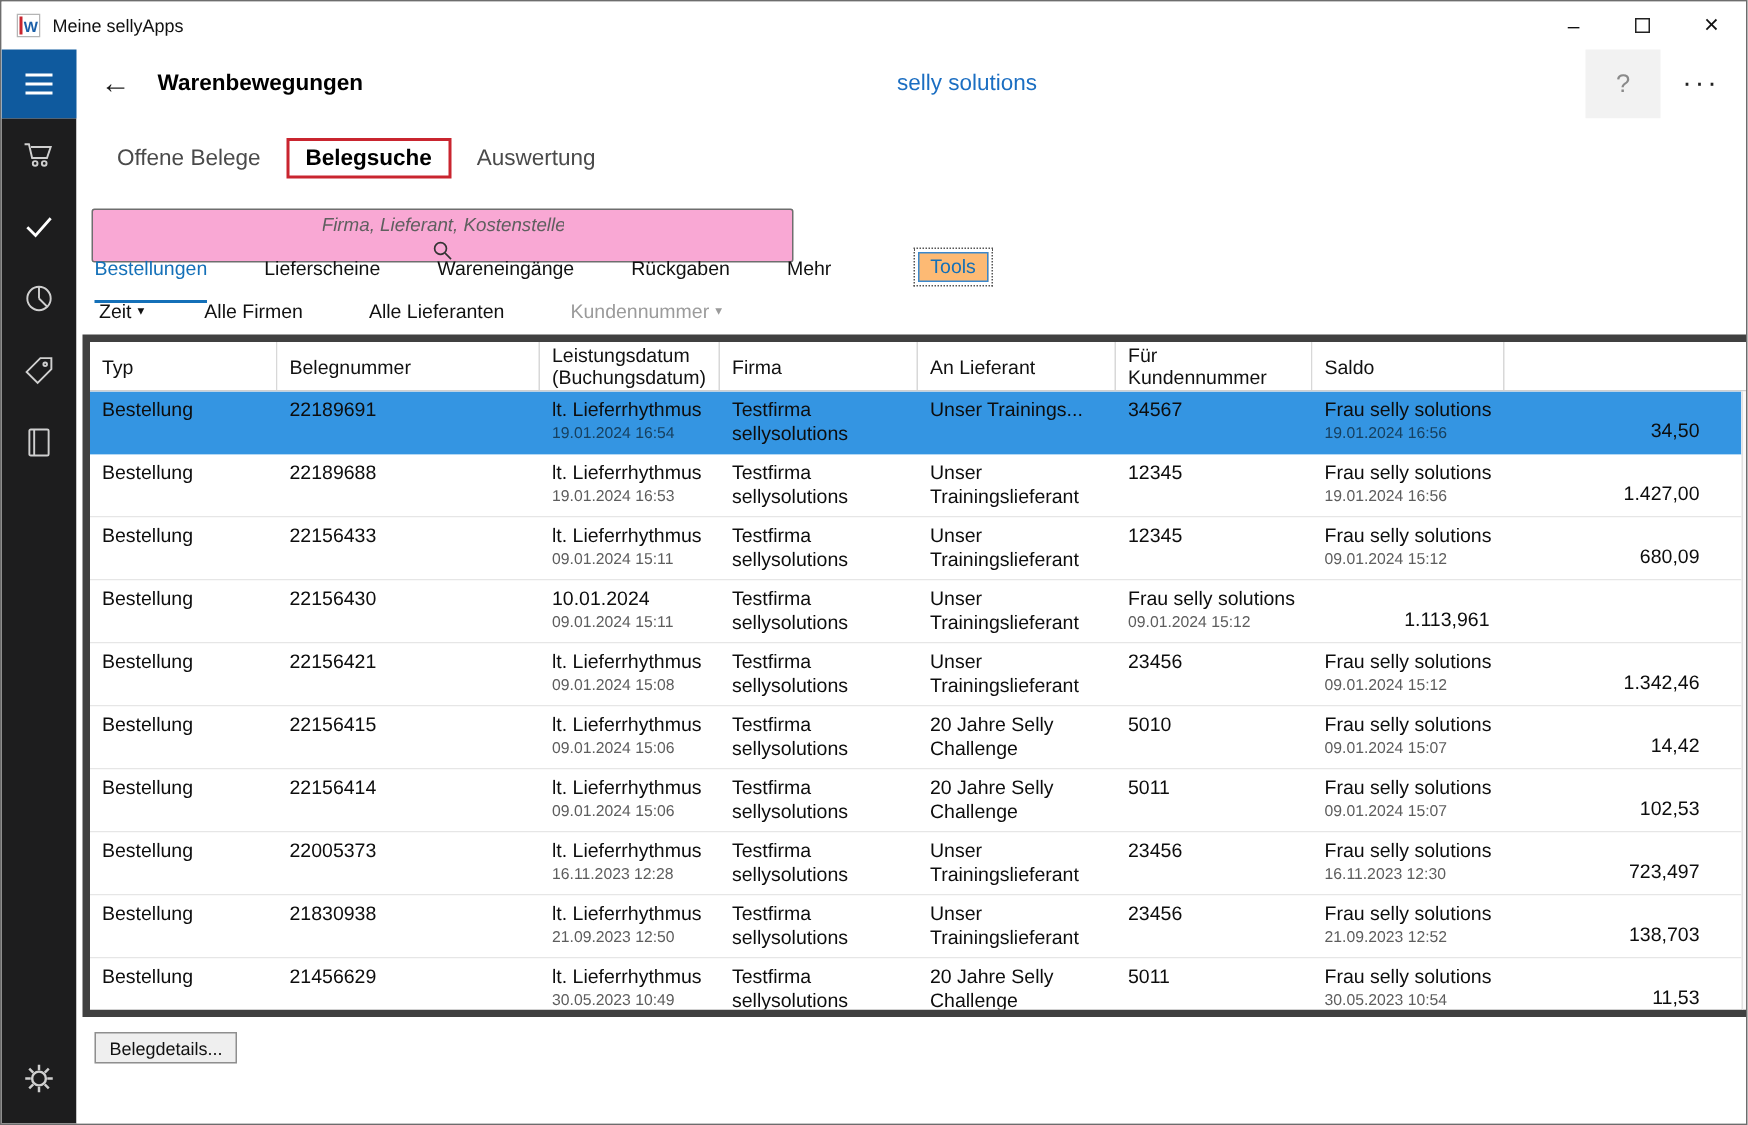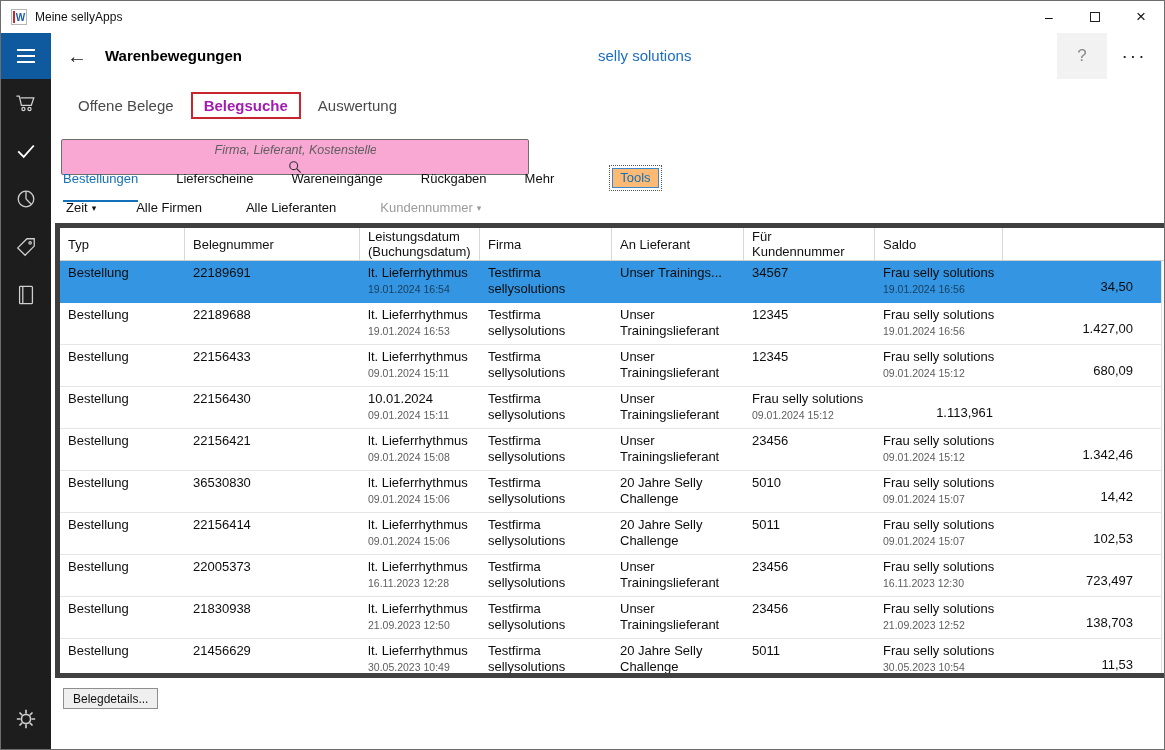--- a/index.html
+++ b/index.html
@@ -33,21 +33,21 @@
   
   .sidebar { position:absolute; left:0; top:78px; bottom:0; width:50px; background:#1d1d1e; display:flex; flex-direction:column; align-items:center; }
   .side-icon { width:50px; height:48px; display:flex; align-items:center; justify-content:center; }
   .side-gear { margin-top:auto; margin-bottom:6px; }
 
   
   .content { position:absolute; left:50px; top:78px; right:0; bottom:0; background:#fff; }
 
   .tabs { position:absolute; left:27px; top:12px; height:28px; display:flex; align-items:center; gap:17px; font-size:15px; }
   .tab { color:#4a4a4a; padding:4px 0; }
-  .tab.active { color:#a21caf; font-weight:bold; }
+  .tab.active { color:#000000; font-weight:bold; }
   .tab.annotated { border:2px solid #c9252f; padding:3px 11px; }
 
   .search-box { position:absolute; left:10px; top:60px; width:468px; height:36px; border:1px solid #6e6e6e; border-radius:2px; display:flex; align-items:center; background:#f9a8d4;flex-direction:column; }
   .search-box input { flex:1; border:0; outline:0; font-family:"Liberation Sans","DejaVu Sans",sans-serif; font-size:12.5px; color:#111; padding:0 8px; background:transparent; }
   .search-box input::placeholder { color:#5f5f5f; font-style:italic; opacity:1; }
   .search-icon { width:26px; display:flex; align-items:center; justify-content:center; }
 
   .pivot { position:absolute; left:12px; top:92px; display:flex; align-items:flex-start; font-size:13px; }
   .pivot-items { display:flex; gap:38px; }
   .pivot-item { color:#111; padding-bottom:14px; }
@@ -333,21 +333,21 @@
           <div class="td">23456</div>
           <div class="td">
             <div class="main">Frau selly solutions</div>
             <div class="sub">09.01.2024 15:12</div>
           </div>
           <div class="td saldo">1.342,46</div>
         </div>
 
         <div class="trow">
           <div class="td">Bestellung</div>
-          <div class="td">36530830</div>
+          <div class="td">22156415</div>
           <div class="td">
             <div class="main">lt. Lieferrhythmus</div>
             <div class="sub">09.01.2024 15:06</div>
           </div>
           <div class="td">Testfirma sellysolutions</div>
           <div class="td">20 Jahre Selly Challenge</div>
           <div class="td">5010</div>
           <div class="td">
             <div class="main">Frau selly solutions</div>
             <div class="sub">09.01.2024 15:07</div>

